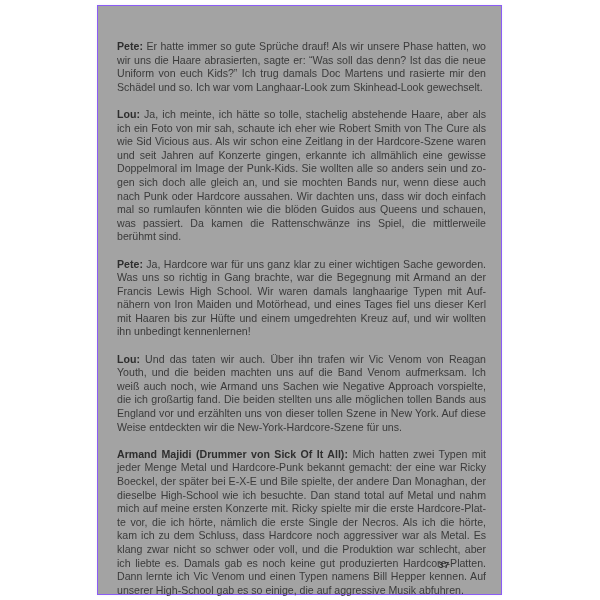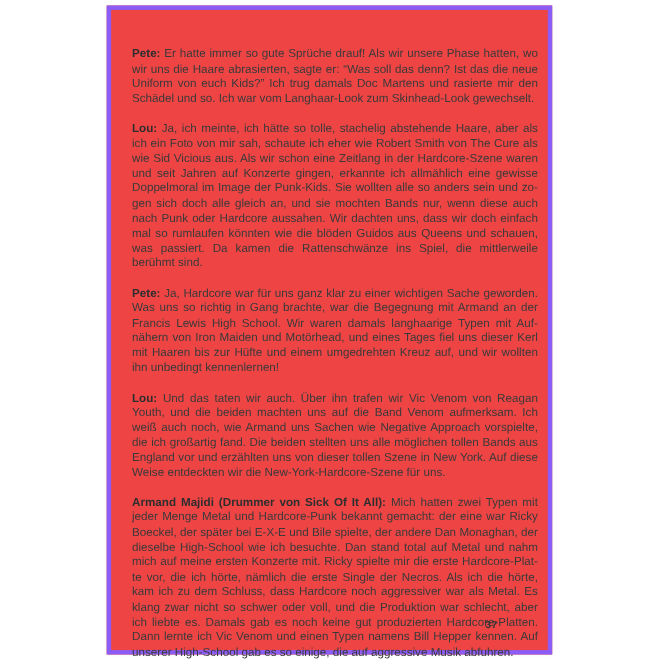--- a/index.html
+++ b/index.html
@@ -9,23 +9,23 @@
       height: 600px;
       background: #ffffff;
       overflow: hidden;
     }
     .page {
       position: absolute;
       left: 97px;
       top: 5px;
       width: 405px;
       height: 590px;
-      background: #ef4444;
+      background: #a3a3a3;
       box-shadow: 0 0 3px rgba(0,0,0,0.06);
-      border: 4px solid #8b5cf6;
+      border: 1px solid #8b5cf6;
       box-sizing: border-box;
     }
     .text-block {
       position: absolute;
       left: 19px;
       top: 34px;
       width: 369px;
       font-family: "Liberation Sans", sans-serif;
       font-size: 10.6px;
       line-height: 13.6px;

